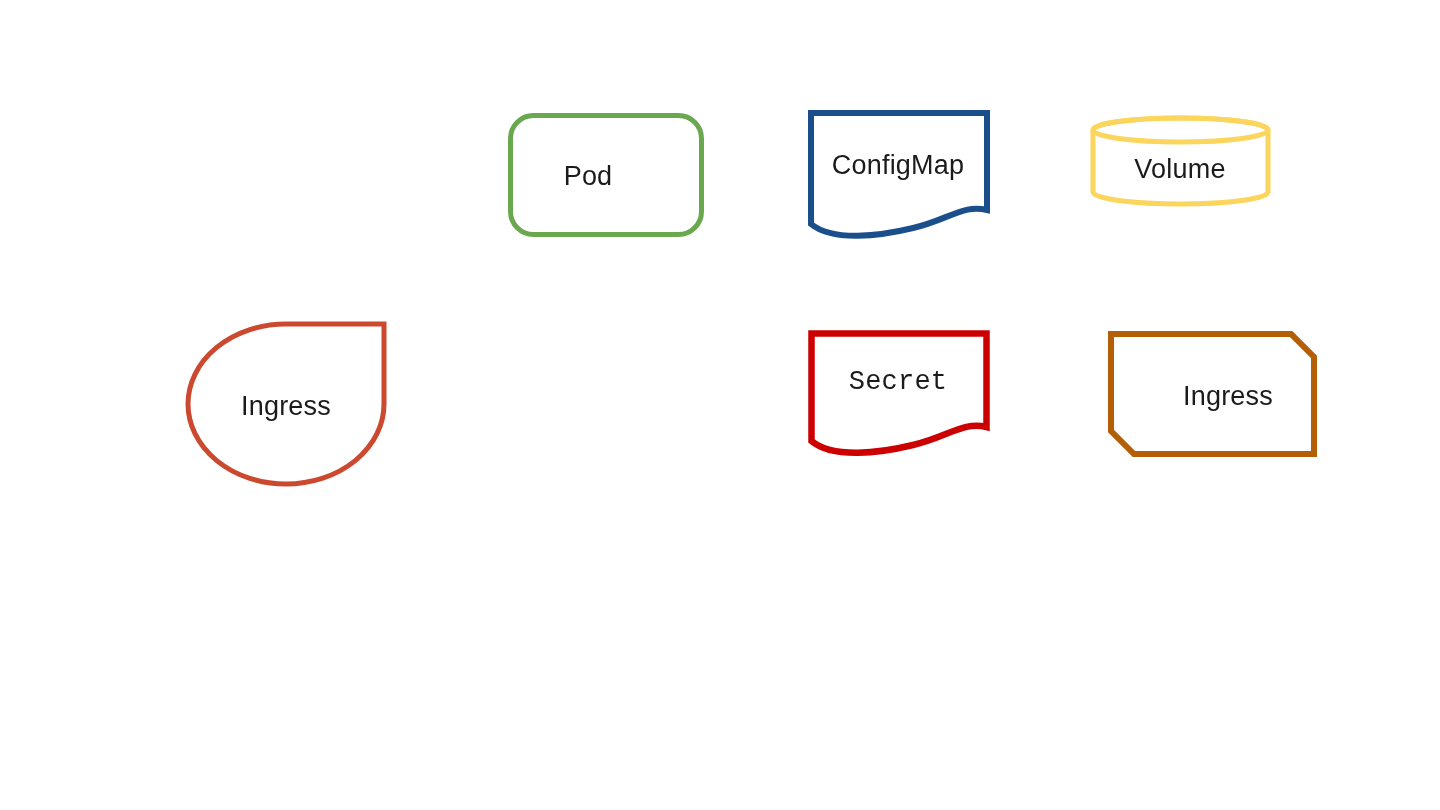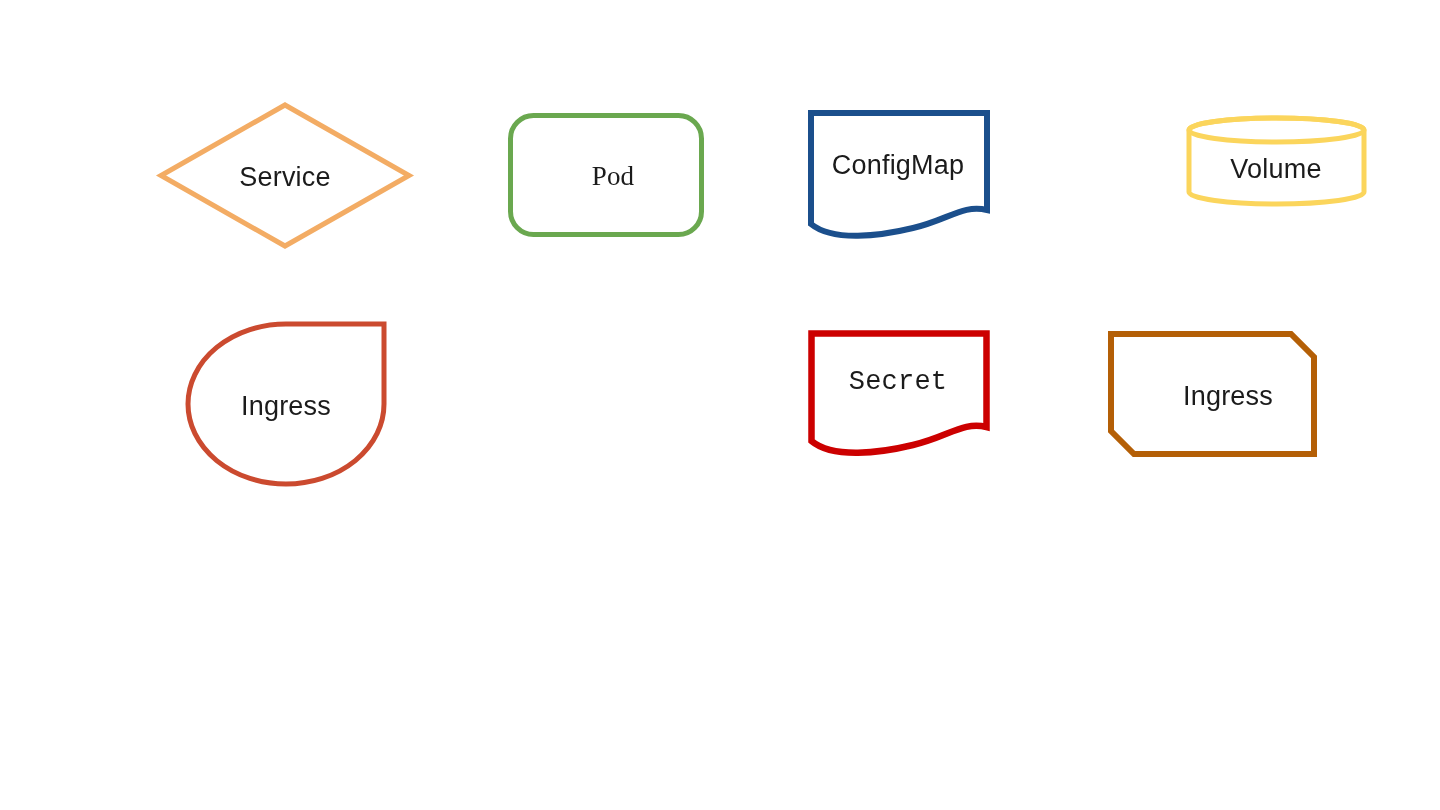--- a/index.html
+++ b/index.html
@@ -21,46 +21,40 @@
     transform: translate(-50%, -50%);
     font-size: 27px;
     color: #1b1b1b;
     white-space: nowrap;
     letter-spacing: 0.2px;
   }
   
   #n-service    { left: 158px;  top: 102px; width: 254px; height: 147px; }
   #n-pod        { left: 508px;  top: 113px; width: 196px; height: 124px; }
   #n-configmap  { left: 808px;  top: 110px; width: 218px; height: 132px; }
-  #n-volume     { left: 1186px; top: 115px; width: 181px; height: 92px; padding-left: 32px;  }
+  #n-volume     { left: 1090px; top: 115px; width: 181px; height: 92px; padding-left: 32px;  }
   #n-cronjob    { left: 185px;  top: 321px; width: 202px; height: 167px; }
   #n-deployment { left: 470px;  top: 327px; width: 272px; height: 152px; }
   #n-secret     { left: 808px;  top: 330px; width: 182px; height: 132px; font-family: Liberation Mono, monospace; }
   #n-ingress    { left: 1108px; top: 331px; width: 209px; height: 126px; }
   
   #n-service    .label { left: 127px; top: 75px; }
-  #n-pod        .label { left: 105px;  top: 63px; font-family: Liberation Serif, serif; }
+  #n-pod        .label { left: 80px;  top: 63px; }
   #n-configmap  .label { left: 90px;  top: 55px; }
   #n-volume     .label { left: 90px;  top: 54px; }
   #n-cronjob    .label { left: 101px; top: 85px; }
   #n-deployment .label { left: 117px; top: 85px; }
   #n-secret     .label { left: 90px;  top: 52px; }
   #n-ingress    .label { left: 104px; top: 65px; margin-left: 16px; }
 </style>
 </head>
 <body>
 
 <div id="canvas">
 
-  <div class="node" id="n-service">
-    <svg width="254" height="147" viewBox="0 0 254 147">
-      <polygon points="127,3 251,73.5 127,144 3,73.5" fill="none" stroke-width="5" stroke-linejoin="miter" stroke="#F3AC64"></polygon>
-    </svg>
-    <div class="label">Service</div>
-  </div>
 
   <div class="node" id="n-pod">
     <svg width="196" height="124" viewBox="0 0 196 124">
       <rect x="2.5" y="2.5" width="191" height="119" rx="23" ry="23" fill="none" stroke-width="5" stroke="#6AA84F"></rect>
     </svg>
     <div class="label">Pod</div>
   </div>
 
   <div class="node" id="n-configmap">
     <svg width="182" height="132" viewBox="0 0 182 132">

